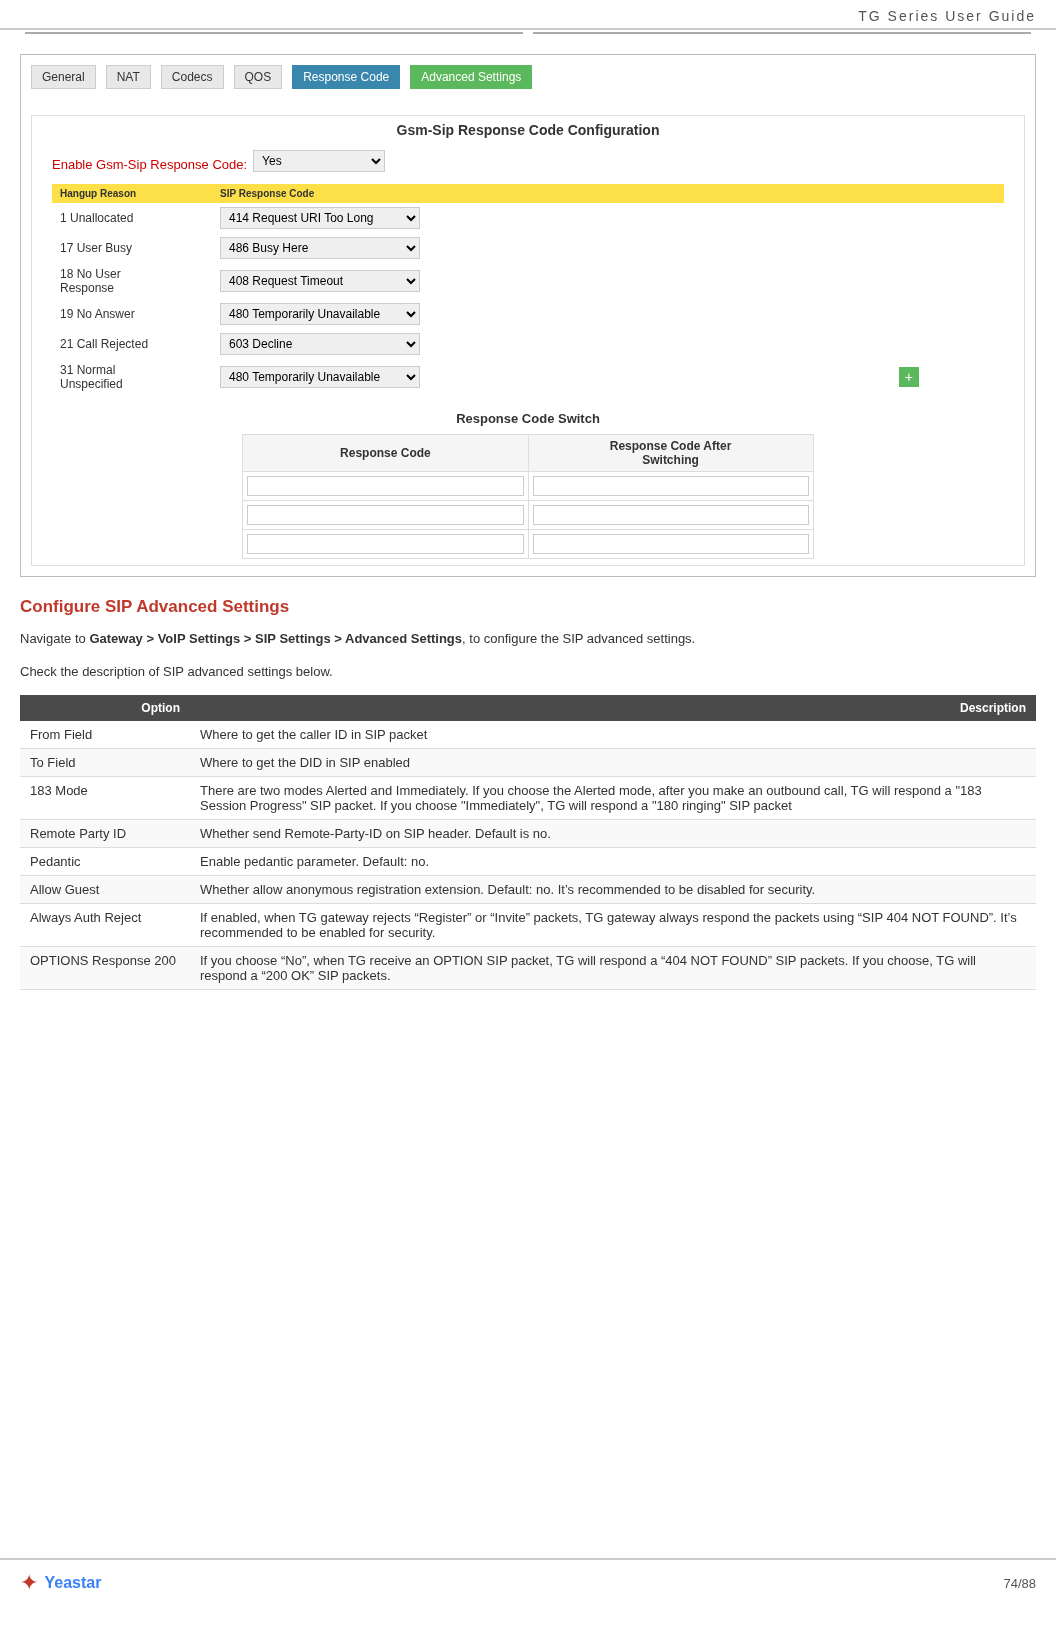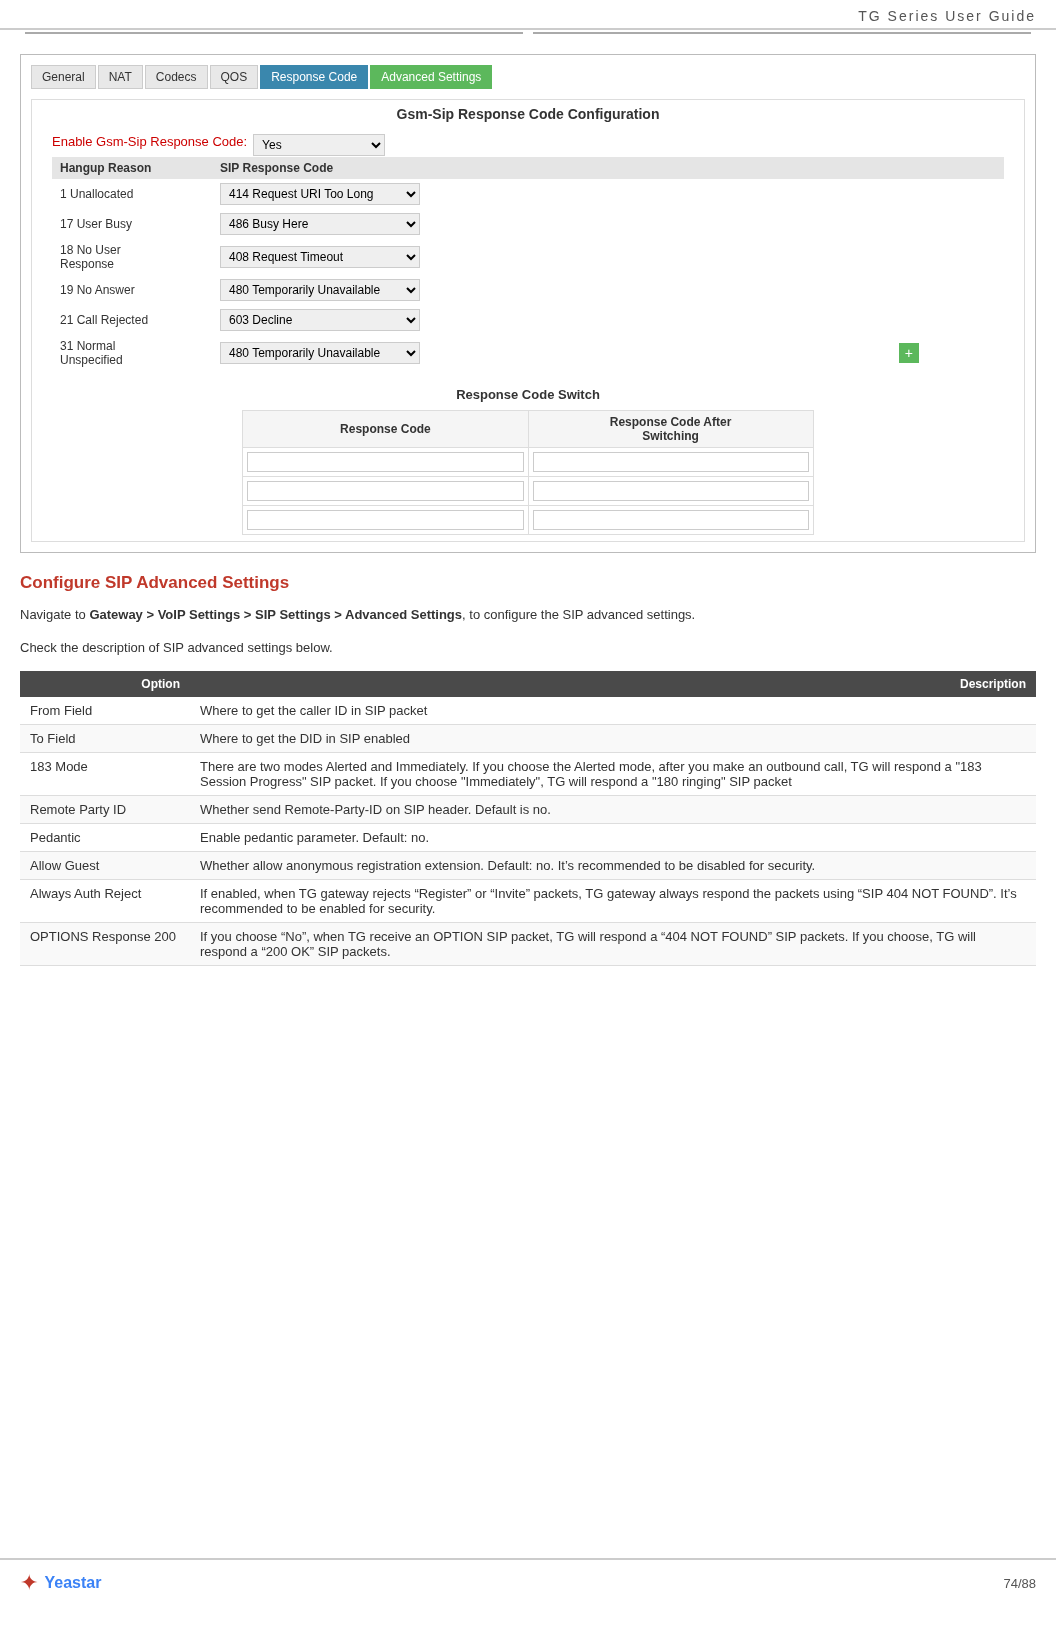--- a/index.html
+++ b/index.html
@@ -48,22 +48,22 @@
     .ui-screenshot-box {
       border: 1px solid #bbb;
       margin-bottom: 20px;
       background: #fff;
       padding: 10px;
     }
 
     
     .tabs-row {
       display: flex;
-      gap: 2px;
-      margin-bottom: 10px;
+      gap: 10px;
+      margin-bottom: 26px;
       text-align: center;
     }
     .tab {
       padding: 4px 10px;
       font-size: 12px;
       cursor: pointer;
       border: 1px solid #ccc;
       background: #e8e8e8;
       color: #333;
     }
@@ -87,22 +87,22 @@
     .config-title {
       text-align: center;
       font-size: 14px;
       font-weight: bold;
       color: #333;
       margin-bottom: 12px;
     }
 
     .enable-row {
       display: flex;
-      align-items: flex-start;
-      margin-bottom: 1px;
+      align-items: flex-end;
+      margin-bottom: 12px;
       font-size: 13px;
       color: #c00;
     }
     .enable-row label {
       color: #c00;
       margin-right: 6px;
     }
     .enable-select {
       font-size: 12px;
       padding: 2px 4px;
@@ -110,26 +110,26 @@
       width: 132px;
     }
 
     
     .hangup-table {
       width: 100%;
       border-collapse: collapse;
       margin-bottom: 16px;
     }
     .hangup-table th {
-      font-size: 12px;
+      font-size: 10px;
       font-weight: bold;
       color: #333;
       text-align: left;
       padding: 4px 8px;
-      background: #e5e5e5;
+      background: #fde047;
     }
     .hangup-table td {
       padding: 4px 8px;
       font-size: 12px;
       vertical-align: middle;
     }
     .hangup-table .reason-col {
       width: 160px;
       color: #333;
     }

